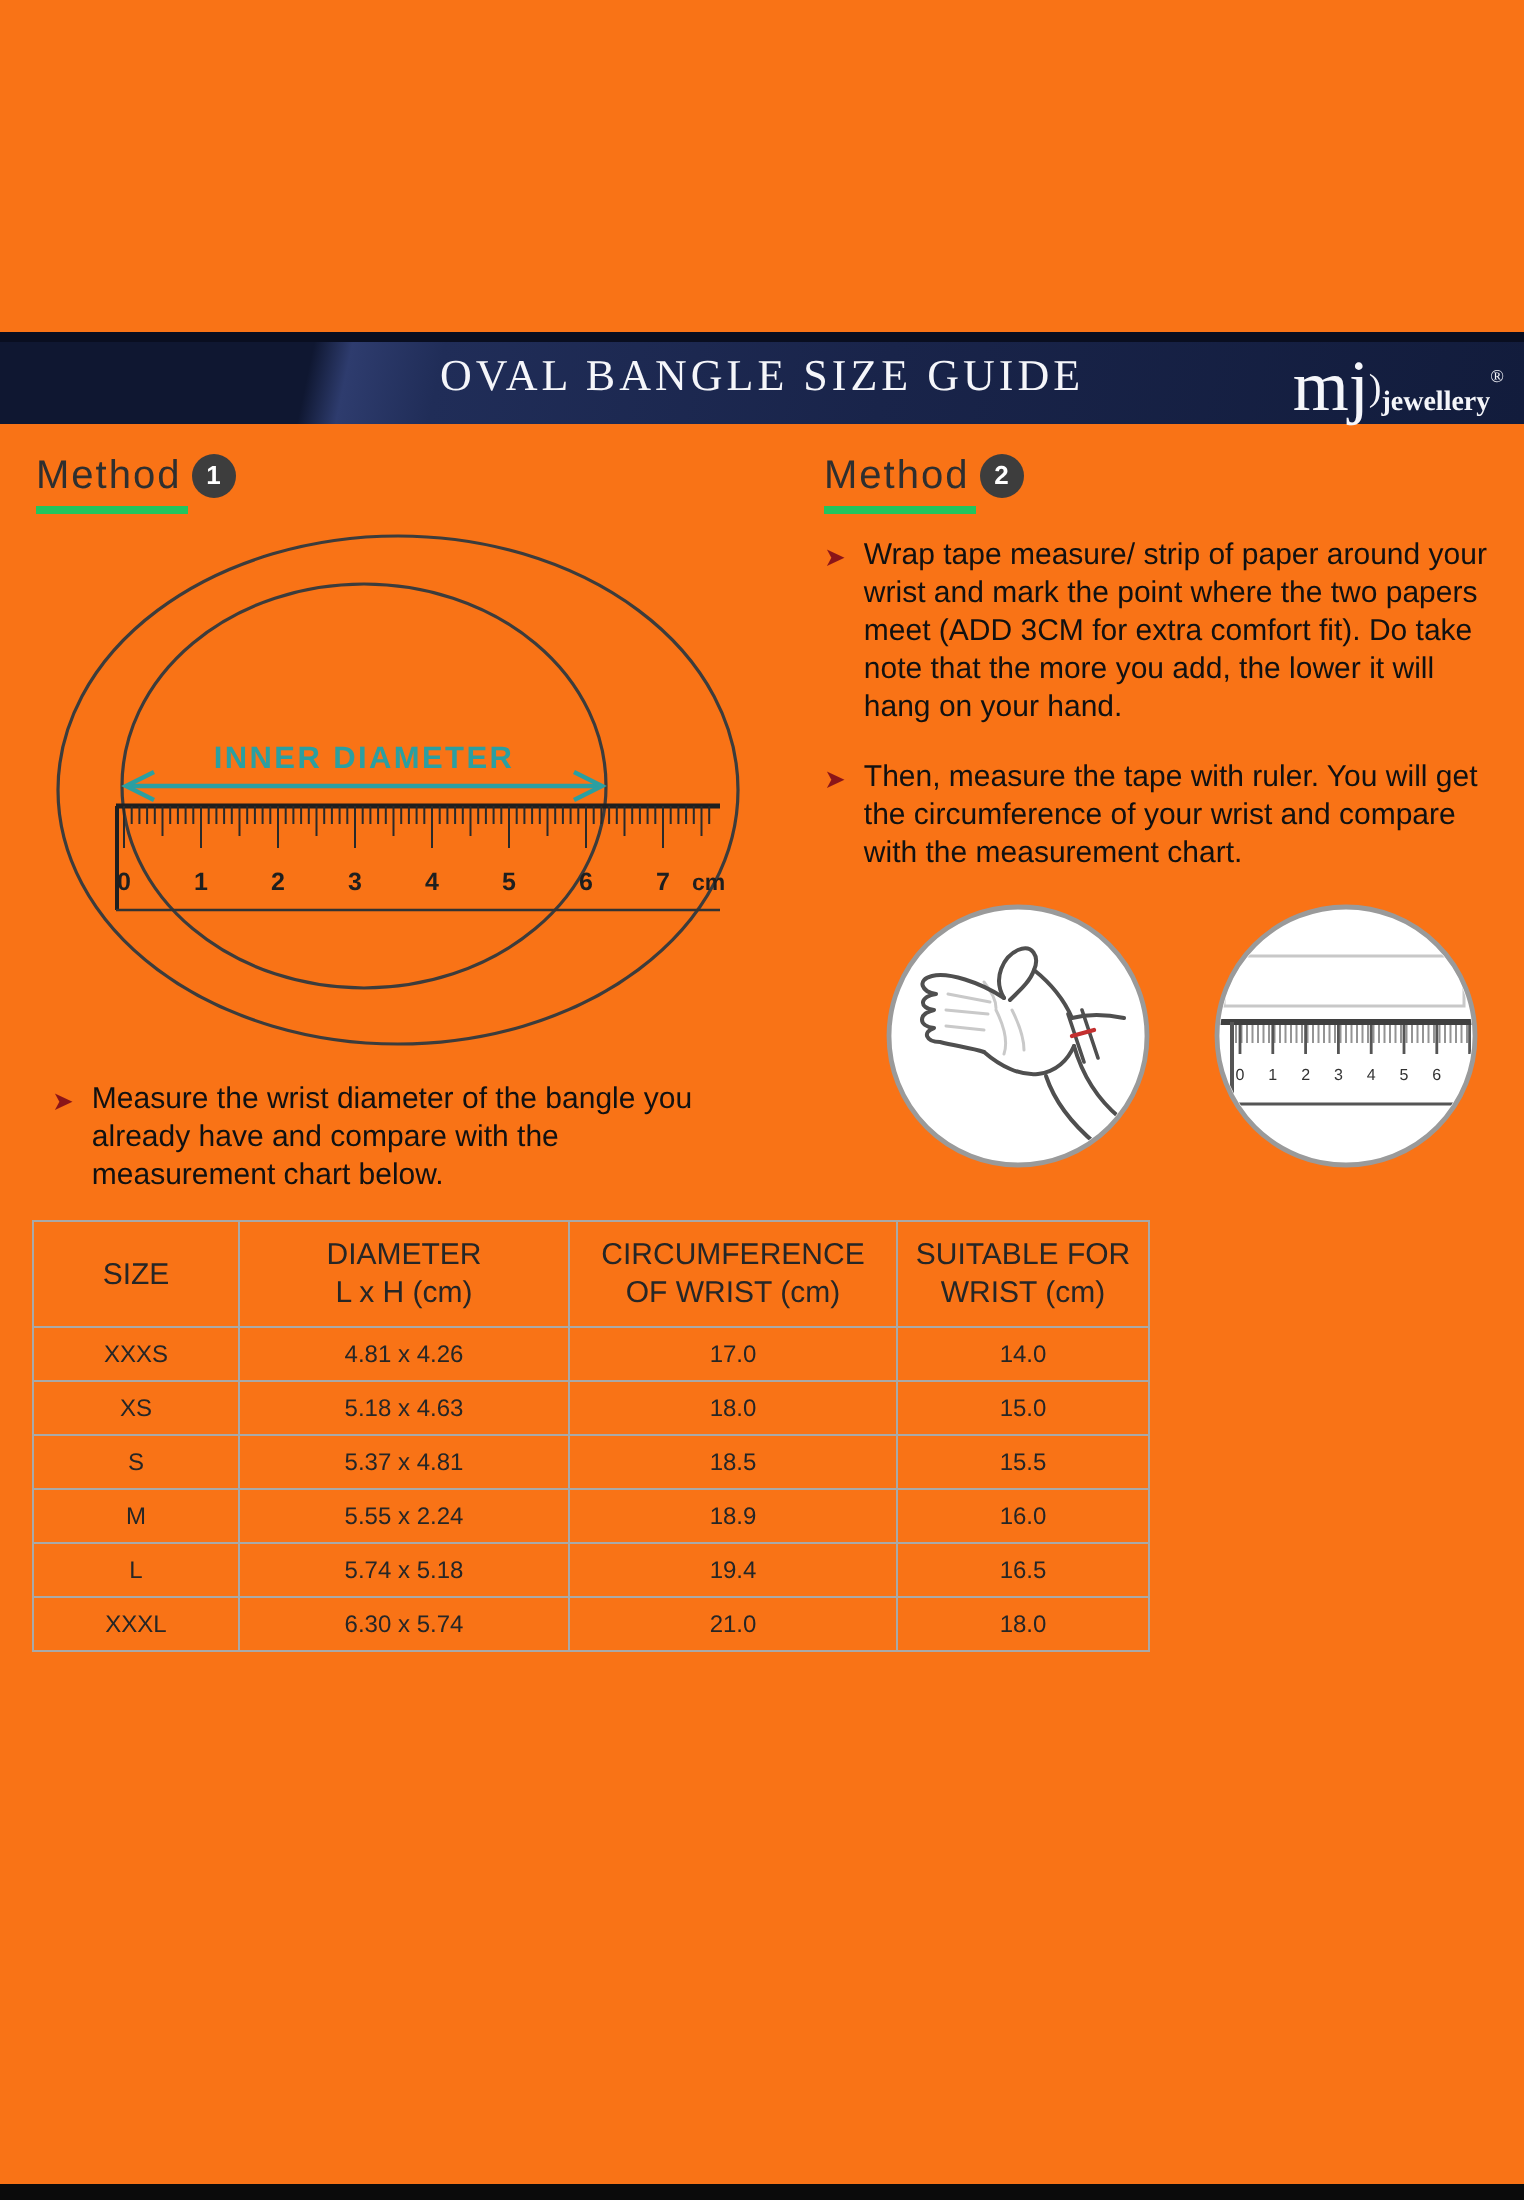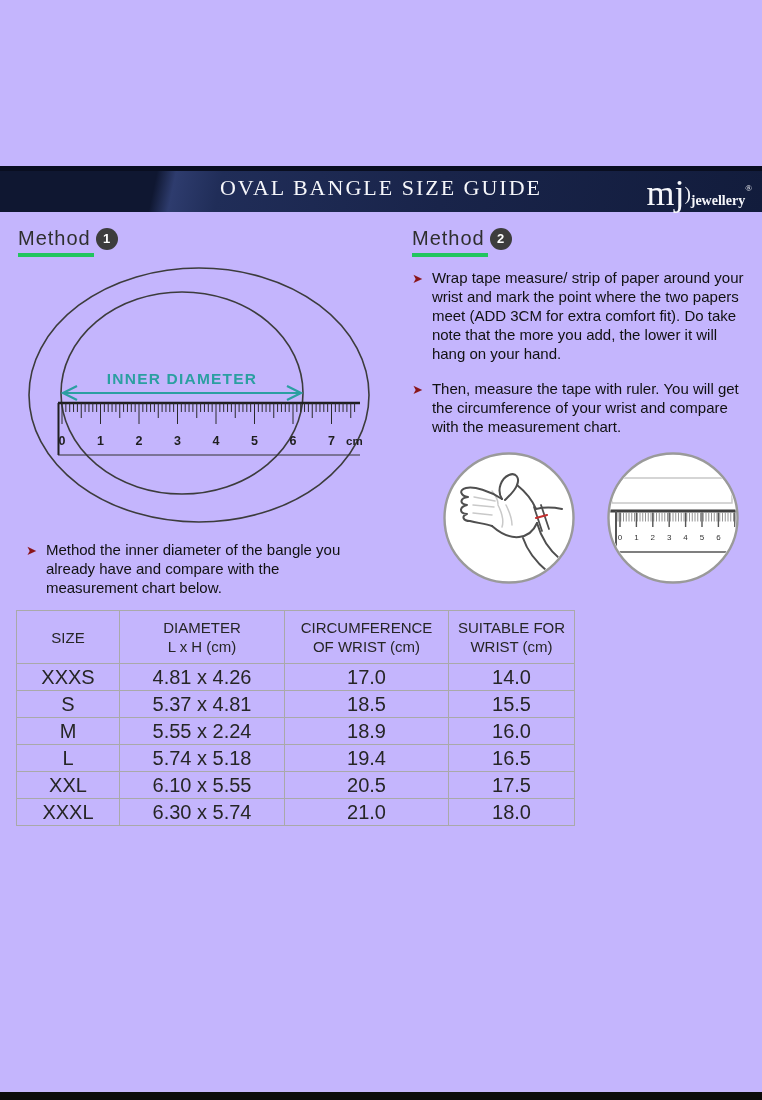--- a/index.html
+++ b/index.html
@@ -1,17 +1,17 @@
 <!DOCTYPE html>
 <html><head>
 <meta charset="utf-8">
 <style>
   html,body{margin:0;padding:0;background:#ffffff;}
   #page{
-    position:relative;width:762px;height:1100px;background:#c4b5fd;overflow:hidden;
+    position:relative;width:762px;height:1100px;background:#f97316;overflow:hidden;
     font-family:"Liberation Sans", sans-serif;color:#262626;
   }
   
   .banner{
     position:absolute;left:0;top:166px;width:762px;height:46px;
     background:linear-gradient(102deg,#0f1731 0%,#0f1731 20.5%,#2e3c6e 23%,#202d58 29%,#19244a 58%,#121c3c 100%);
   }
   .banner::before{
     content:"";position:absolute;left:0;top:0;width:100%;height:5px;background:#090e20;
   }
@@ -45,21 +45,21 @@
   .bullet .txt{font-size:15px;line-height:19px;color:#111111;}
   
   .size-table{
     position:absolute;left:16px;top:610px;width:558px;border-collapse:collapse;table-layout:fixed;
   }
   .size-table th,.size-table td{
     border:1px solid #a9a9a9;text-align:center;vertical-align:middle;
     font-weight:normal;color:#262626;padding:0;
   }
   .size-table th{height:52px;font-size:15px;line-height:19px;}
-  .size-table td{height:26px;font-size:20px;}
+  .size-table td{height:26px;font-size:12px;}
   .h2:empty{display:none;}
   
   .footer-bar{position:absolute;left:0;bottom:0;width:762px;height:8px;background:#0b0b0b;}
   svg{display:block;}
 </style>
 </head>
 <body>
 
 <div id="page">
 
@@ -175,21 +175,21 @@
           <text x="246.5" y="189">5</text>
           <text x="285" y="189">6</text>
           <text x="323.5" y="189">7</text>
         </g>
       <text x="338" y="189" font-size="11.5" font-weight="bold" fill="#1f1f1f" font-family="Liberation Sans, sans-serif">cm</text>
     </g>
   </svg>
 
   <div class="bullet" style="left:26px;top:540px;width:330px;">
     <span class="mark">➤</span>
-    <span class="txt">Method the inner diameter of the bangle you already have and compare with the measurement chart below.</span>
+    <span class="txt">Measure the wrist diameter of the bangle you already have and compare with the measurement chart below.</span>
   </div>
 
   <div class="method-head" style="left:412px;top:227px;">
     <span class="word">Method</span><span class="badge">2</span>
   </div>
 
   <div class="bullet" style="left:412px;top:268px;width:338px;">
     <span class="mark">➤</span>
     <span class="txt">Wrap tape measure/ strip of paper around your wrist and mark the point where the two papers meet (ADD 3CM for extra comfort fit). Do take note that the more you add, the lower it will hang on your hand.</span>
   </div>
@@ -341,44 +341,44 @@
       </tr>
     </thead>
     <tbody>
         <tr>
           <td>XXXS</td>
           <td>4.81 x 4.26</td>
           <td>17.0</td>
           <td>14.0</td>
         </tr>
         <tr>
+          <td>XS</td>
+          <td>5.18 x 4.63</td>
+          <td>18.0</td>
+          <td>15.0</td>
+        </tr>
+        <tr>
           <td>S</td>
           <td>5.37 x 4.81</td>
           <td>18.5</td>
           <td>15.5</td>
         </tr>
         <tr>
           <td>M</td>
           <td>5.55 x 2.24</td>
           <td>18.9</td>
           <td>16.0</td>
         </tr>
         <tr>
           <td>L</td>
           <td>5.74 x 5.18</td>
           <td>19.4</td>
           <td>16.5</td>
         </tr>
         <tr>
-          <td>XXL</td>
-          <td>6.10 x 5.55</td>
-          <td>20.5</td>
-          <td>17.5</td>
-        </tr>
-        <tr>
           <td>XXXL</td>
           <td>6.30 x 5.74</td>
           <td>21.0</td>
           <td>18.0</td>
         </tr>
       </tbody>
   </table>
 
   <div class="footer-bar"></div>
 

